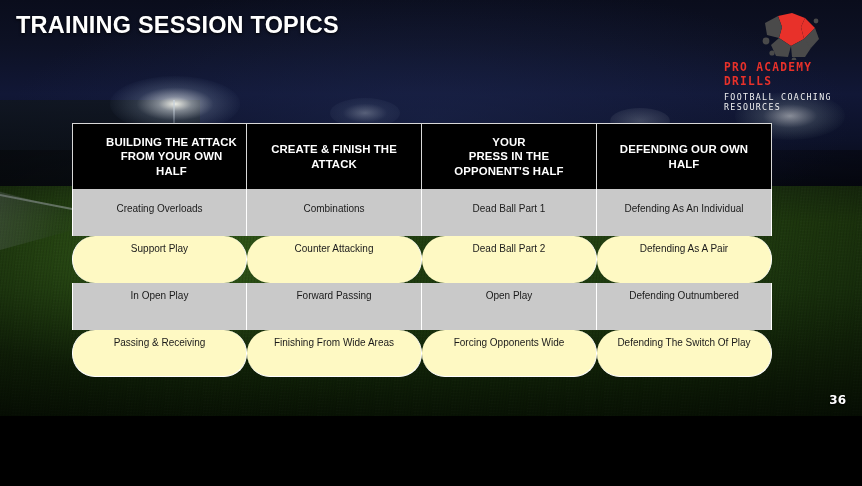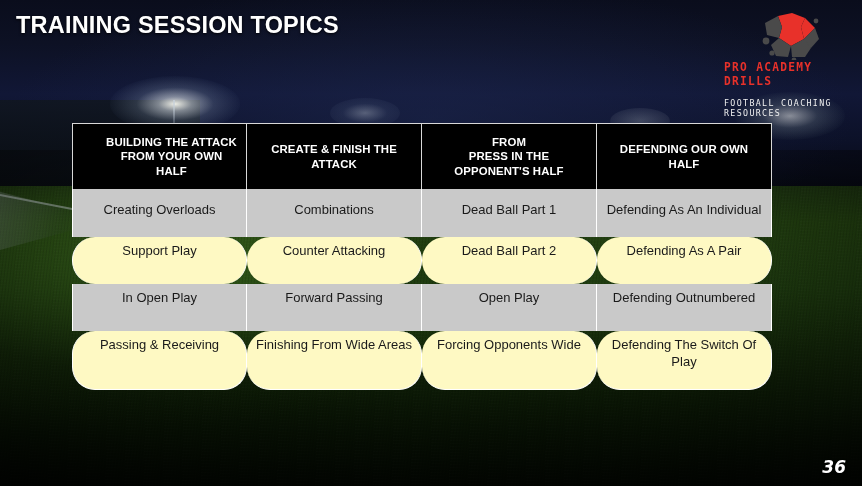--- a/index.html
+++ b/index.html
@@ -10,21 +10,21 @@
   body {
     width: 862px;
     height: 486px;
     overflow: hidden;
     font-family: "Liberation Sans", sans-serif;
   }
 
   #slide {
     position: relative;
     width: 862px;
-    height: 486px;
+    height: 416px;
     overflow: hidden;
     background: #06070c;
   }
 
   
   .bg-sky {
     position: absolute;
     left: 0; top: 0;
     width: 862px;
     height: 196px;
@@ -195,21 +195,21 @@
   .logo-name {
     margin-top: 1px;
     font-size: 11.2px;
     font-weight: bold;
     letter-spacing: 1.3px;
     color: #e8312a;
     font-family: "DejaVu Sans Mono", monospace;
     transform: scaleY(1.08);
   }
   .logo-tag {
-    margin-top: 11px;
+    margin-top: 5px;
     font-size: 8.3px;
     letter-spacing: 1.35px;
     color: #f1f1f1;
     font-family: "DejaVu Sans Mono", monospace;
     transform: scaleY(1.05);
   }
 
   
   .table-wrap {
     position: absolute;
@@ -241,21 +241,21 @@
     padding: 3px 8px;
     border-top: 1.5px solid #d8d8d8;
     border-right: 1.5px solid #d8d8d8;
   }
   table.topics th:first-child {
     border-left: 1.5px solid #d8d8d8;
     padding-left: 32px;
   }
   table.topics td {
     color: #1a1a1a;
-    font-size: 13px;
+    font-size: 10px;
     font-weight: normal;
     height: 47px;
     padding: 6px 6px 18px 6px;
     vertical-align: top;
     line-height: 1.3;
     border-right: 1.5px solid #ffffff;
   }
   table.topics td:first-child {
     border-left: 1.5px solid #ffffff;
   }
@@ -263,25 +263,24 @@
   table.topics tr.row-light td { background: #fef9c3; border-radius: 23px; }
   table.topics tr.row-first td { padding-top: 13px; }
   table.topics tr:last-child td { border-bottom: 1.5px solid #ffffff; }
 
   
   .page-num {
     position: absolute;
     right: 16px;
     bottom: 9px;
     color: #ffffff;
-    font-size: 17px;
+    font-size: 12px;
     font-weight: bold;
     font-family: "DejaVu Sans", sans-serif;
     text-shadow: 0 1px 2px rgba(0,0,0,0.9);
-    font-style: italic;
   }
 </style>
 </head>
 <body>
 
 <div id="slide">
 
   <div class="bg-sky"></div>
   <div class="bg-sky-vignette"></div>
   <div class="bg-stand"></div>
@@ -334,21 +333,21 @@
         <tr>
           <th>
             <span>BUILDING THE ATTACK</span><br>
             <span>FROM YOUR OWN HALF</span>
           </th>
           <th>
             <span>CREATE &amp; FINISH THE</span><br>
             <span>ATTACK</span>
           </th>
           <th>
-            <span>FROM</span><br>
+            <span>YOUR</span><br>
             <span>PRESS IN THE</span><br>
             <span>OPPONENT'S HALF</span>
           </th>
           <th>
             <span>DEFENDING OUR OWN</span><br>
             <span>HALF</span>
           </th>
         </tr>
       </thead>
       <tbody>

